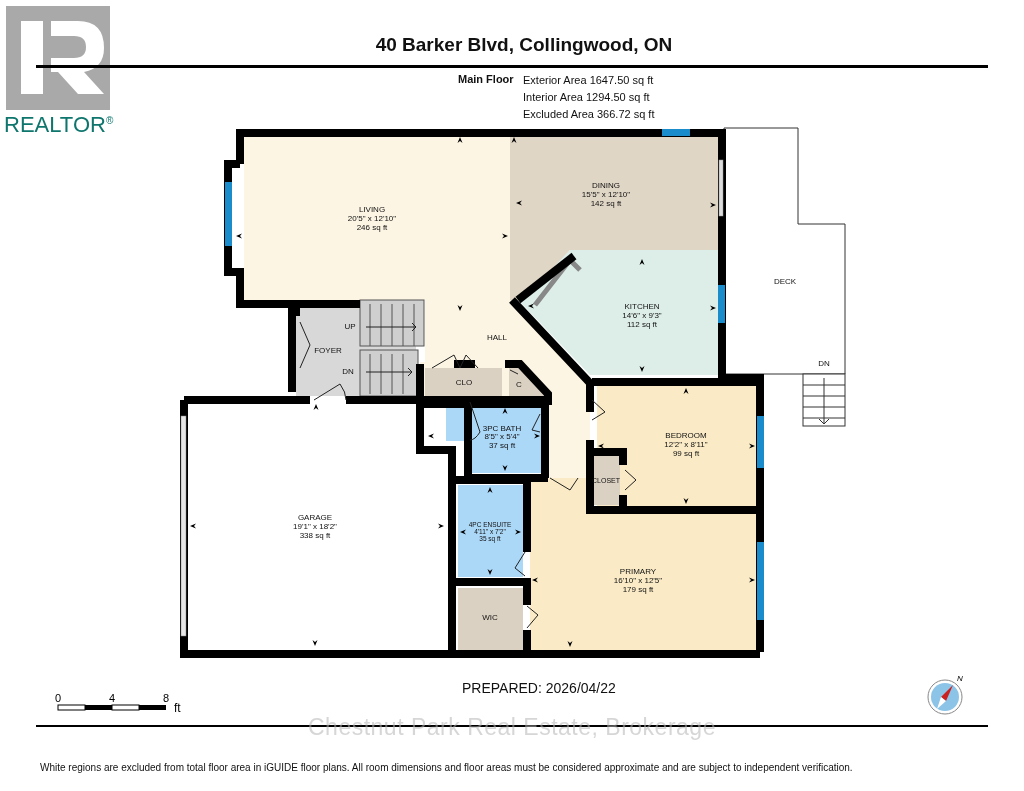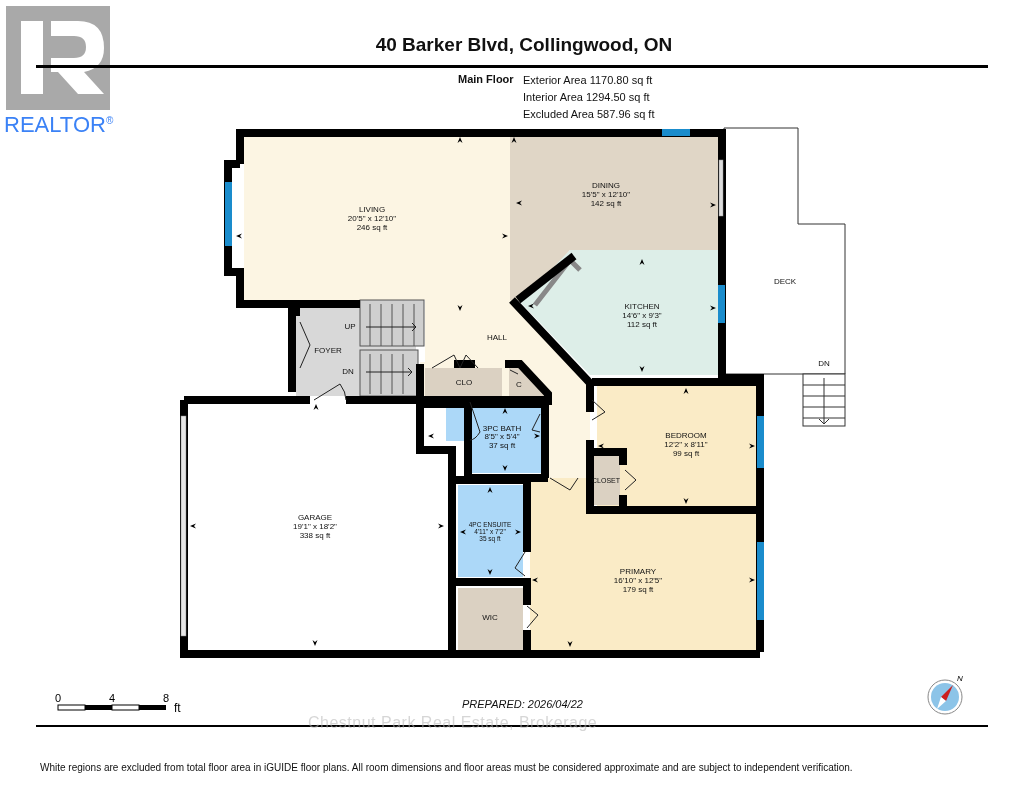--- a/index.html
+++ b/index.html
@@ -1,48 +1,48 @@
 <!DOCTYPE html>
 <html><head>
 <meta charset="utf-8">
 <style>
   html, body { margin: 0; padding: 0; background: #ffffff; }
   body { width: 1024px; height: 791px; position: relative; overflow: hidden; font-family: "Liberation Sans", sans-serif; color: #111; }
   .abs { position: absolute; }
   .logo { left: 6px; top: 6px; width: 104px; height: 104px; background: #a9a9a9; }
   .logo .r-stem { position: absolute; left: 15px; top: 15px; width: 22px; height: 73px; background: #fff; }
-  .logo-word { left: 4px; top: 112px; font-size: 22px; color: #3b82f6; letter-spacing: 0px; }
+  .logo-word { left: 4px; top: 112px; font-size: 22px; color: #0f766e; letter-spacing: 0px; }
   .logo-word sup { font-size: 10px; }
   .title { left: 12px; width: 1024px; top: 34px; text-align: center; font-weight: bold; font-size: 19px; }
   .rule { height: 3px; background: #000; }
   .area-label { font-size: 11px; font-weight: bold; left: 458px; top: 73px; text-align: center; }
   .area-lines { left: 523px; top: 72px; font-size: 11px; line-height: 17px; }
   svg text { font-family: "Liberation Sans", sans-serif; }
-  .prepared { left: 462px; top: 698px; font-size: 11px; font-style: italic; }
-  .watermark { left: 308px; top: 714px; font-size: 16px; color: rgba(180,180,180,0.55); letter-spacing: 0.5px; }
+  .prepared { left: 462px; top: 680px; font-size: 14px; }
+  .watermark { left: 308px; top: 714px; font-size: 23px; color: rgba(180,180,180,0.55); letter-spacing: 0.5px; }
   .disclaimer { left: 40px; top: 734px; font-size: 10px; margin-top: 28px; }
 </style>
 </head>
 <body>
 
 <div class="abs logo">
   <div class="r-stem"></div>
   <svg width="104" height="104" style="position:absolute;left:0;top:0">
     <path d="M45 15 H72 Q98 15 98 42 Q98 62 78 66 L98 88 H72 L52 66 H45 Z M45 30 V52 H68 Q80 52 80 41 Q80 30 68 30 Z" fill="#fff" fill-rule="evenodd"></path>
   </svg>
 </div>
 <div class="abs logo-word"><span>REALTOR</span><sup>®</sup></div>
 
 <div class="abs title">40 Barker Blvd, Collingwood, ON</div>
 <div class="abs rule" style="left:36px;top:65px;width:952px;"></div>
 <div class="abs area-label">Main Floor</div>
 <div class="abs area-lines">
-  <div>Exterior Area 1170.80 sq ft</div>
+  <div>Exterior Area 1647.50 sq ft</div>
   <div>Interior Area 1294.50 sq ft</div>
-  <div>Excluded Area 587.96 sq ft</div>
+  <div>Excluded Area 366.72 sq ft</div>
 </div>
 
 <svg class="abs" style="left:0;top:0" width="1024" height="791">
 
   <g>
     <path d="M724 128 H798 V224 H845 V374 H724 Z" fill="#fff" stroke="#333" stroke-width="1"></path>
     <rect x="803" y="374" width="42" height="52" fill="#fff" stroke="#333" stroke-width="1"></rect>
     <line x1="803" y1="385" x2="845" y2="385" stroke="#333"></line>
     <line x1="803" y1="396" x2="845" y2="396" stroke="#333"></line>
     <line x1="803" y1="407" x2="845" y2="407" stroke="#333"></line>

